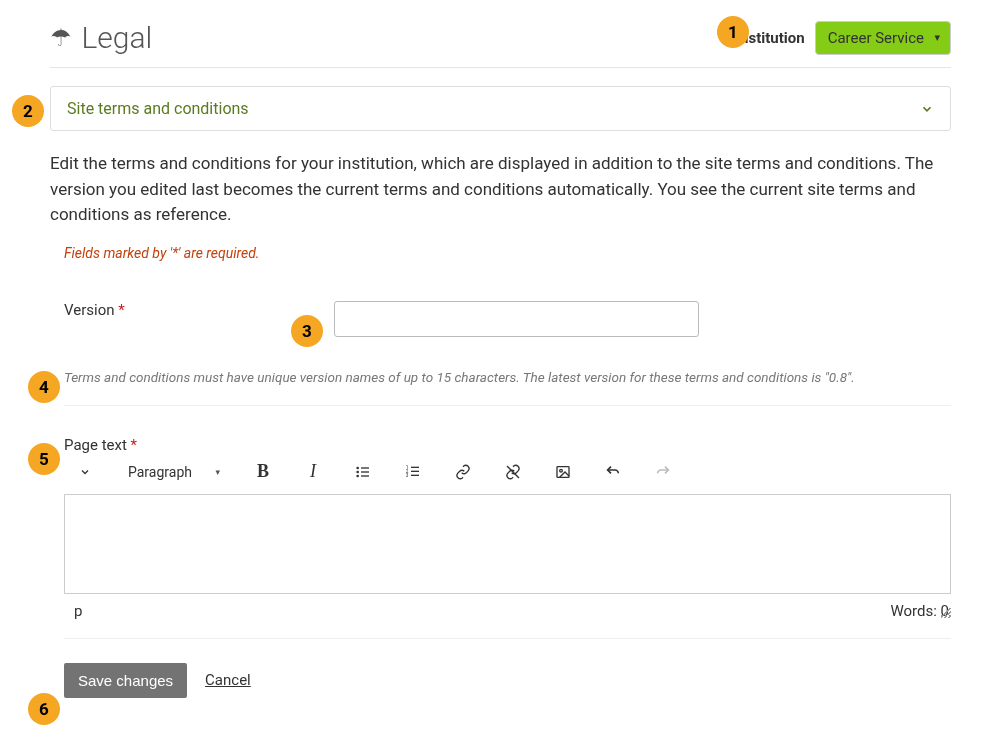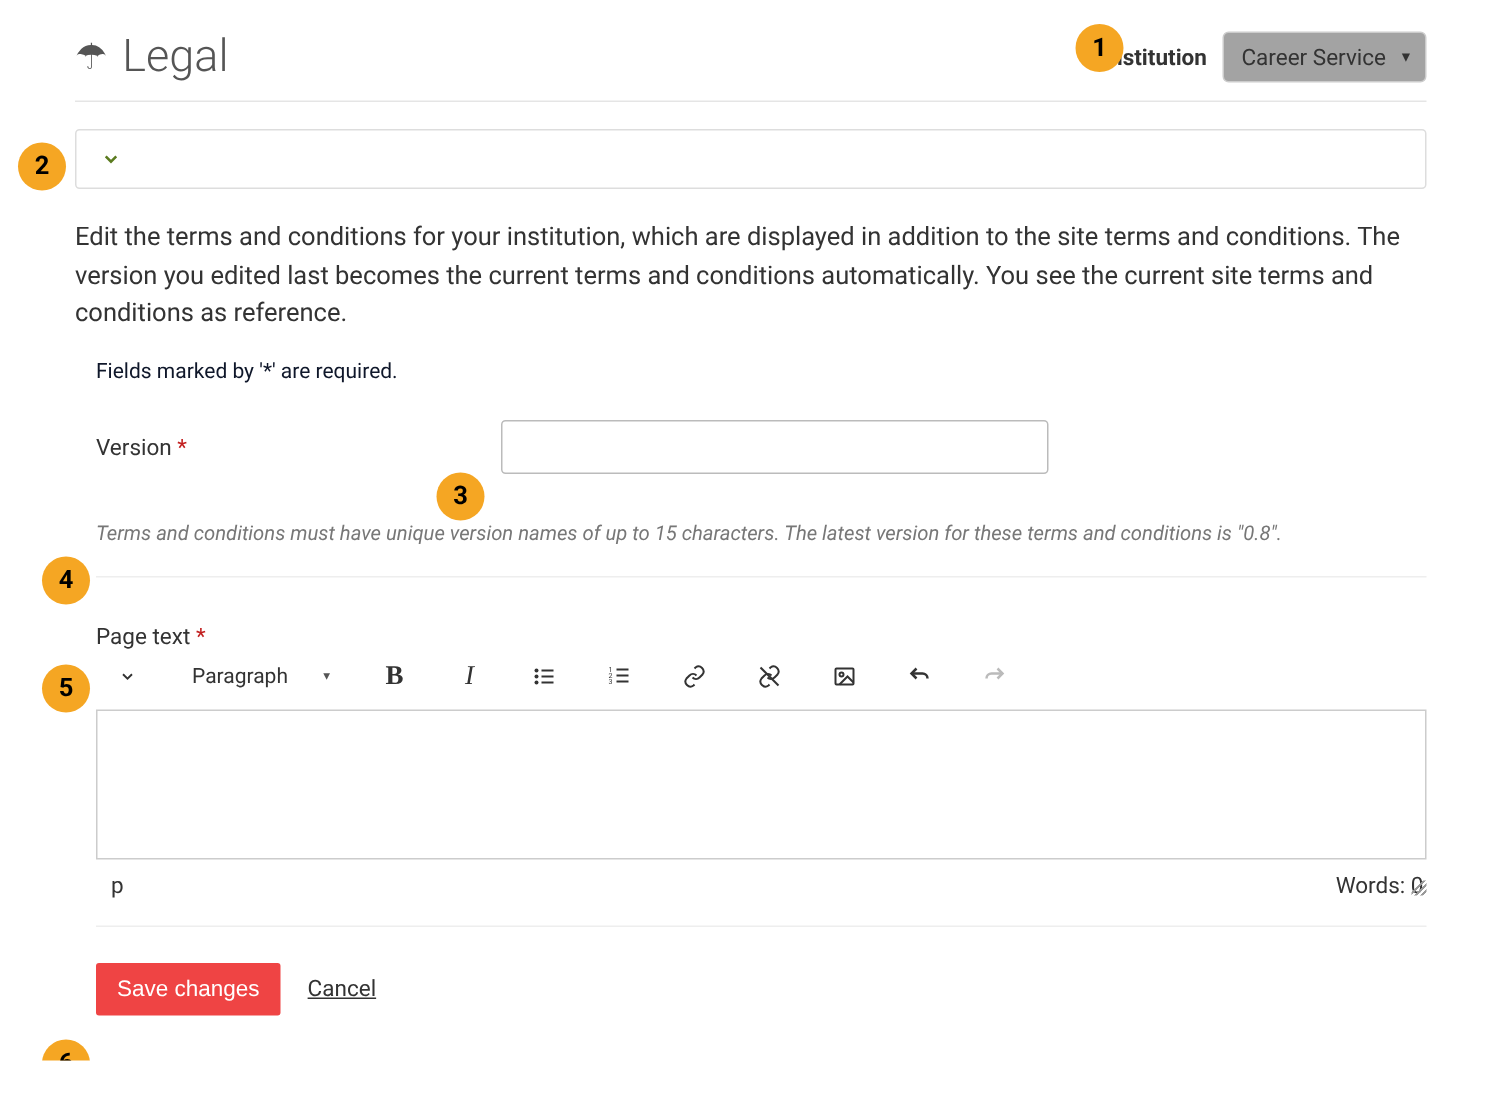--- a/index.html
+++ b/index.html
@@ -36,21 +36,21 @@
     align-items: center;
     gap: 10px;
   }
   .inst-label { font-weight: 700; font-size: 15px; }
   .inst-select {
     border: 1px solid #ccc;
     border-radius: 4px;
     padding: 7px 26px 7px 12px;
     font-size: 15px;
     color: #333;
-    background: #a3a3a3;
+    background: #84cc16;
     position: relative;
     cursor: pointer;
     display: inline-flex;
     align-items: center;
   }
   .inst-select::after {
     content: "▾";
     position: absolute;
     right: 10px;
     color: #333;
@@ -68,27 +68,27 @@
   }
   .accordion-bar .title { color: #5b7b1f; font-size: 16px; }
   .accordion-bar .chev { color: #5b7b1f; font-size: 14px; font-weight: bold; }
   .intro-text {
     font-size: 17px;
     color: #333;
     line-height: 1.5;
   }
   .form-area { padding-left: 14px; }
   .req-note {
-    color: #0f172a;
+    color: #c2410c;
+    font-style: italic;
     font-size: 14px;
-    margin-bottom: 24px;
+    margin-bottom: 40px;
   }
   .field-row {
     display: flex;
-    align-items: center;
     margin-bottom: 30px;
     margin-top: 12px;
   }
   .field-label { font-size: 15px; color: #333; width: 270px; }
   .req-star { color: #c22020; }
   .text-input {
     border: 1px solid #bbb;
     border-radius: 3px;
     height: 36px;
     width: 365px;
@@ -157,21 +157,21 @@
     height: 10px;
     background:
       linear-gradient(135deg, transparent 0 40%, #999 40% 50%, transparent 50% 60%, #999 60% 70%, transparent 70% 80%, #999 80% 90%, transparent 90% 100%);
   }
   .form-actions {
     display: flex;
     align-items: center;
     gap: 18px;
   }
   .btn-save {
-    background: #ef4444;
+    background: #737373;
     color: #fff;
     border: none;
     padding: 9px 14px;
     font-size: 15px;
     cursor: pointer;
     border-radius: 2px;
   }
   .btn-cancel {
     color: #333;
     text-decoration: underline;
@@ -213,20 +213,21 @@
     </h1>
     <div class="inst-wrap">
       <span class="inst-label">Institution</span>
       <div class="inst-select">
         <span>Career Service</span>
       </div>
     </div>
   </div>
 
   <div class="accordion-bar">
+    <span class="title">Site terms and conditions</span>
     <span class="chev">
       <svg width="14" height="14" viewBox="0 0 24 24" fill="none" stroke="#5b7b1f" stroke-width="3">
           <polyline points="6 9 12 15 18 9"></polyline>
         </svg>
     </span>
   </div>
 
   <p class="intro-text">Edit the terms and conditions for your institution, which are displayed in addition to the site terms and conditions. The version you edited last becomes the current terms and conditions automatically. You see the current site terms and conditions as reference.</p>
 
   <div class="form-area">

